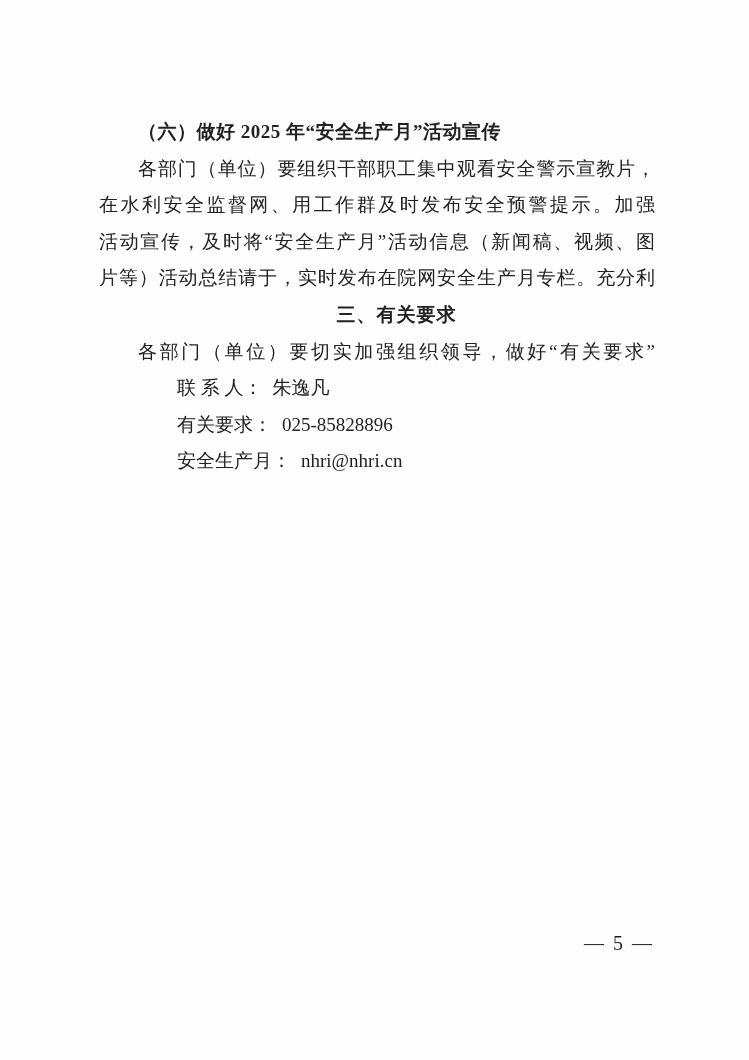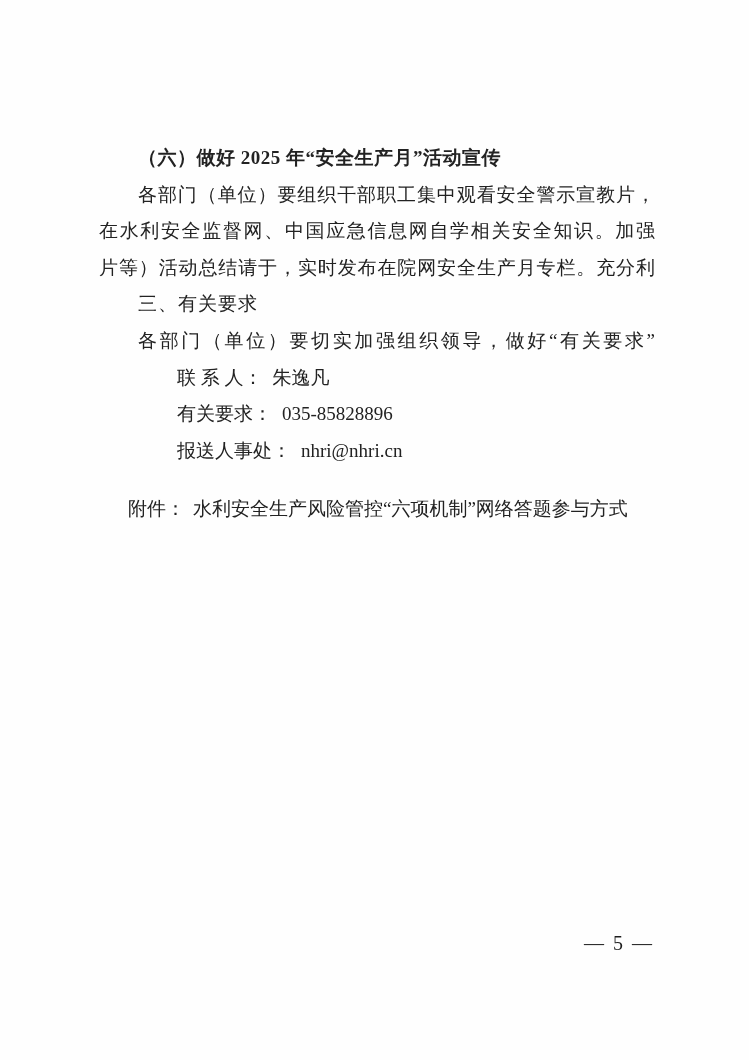--- a/index.html
+++ b/index.html
@@ -12,21 +12,21 @@
     width: 749px;
     height: 1060px;
     background: #fefefe;
     overflow: hidden;
     font-family: "Liberation Serif", "DejaVu Serif", serif;
     color: #222222;
   }
   .content {
     position: absolute;
     left: 99px;
-    top: 140px;
+    top: 114px;
     width: 556px;
     font-size: 19px;
   }
   .line {
     height: 36.6px;
     line-height: 36.6px;
     overflow: hidden;
     white-space: nowrap;
   }
   .line.j {
@@ -37,22 +37,23 @@
   }
   .indent {
     text-indent: 39px;
   }
   .h6 {
     font-weight: 600;
     letter-spacing: 0.5px;
   }
   .h3 {
     font-family: "Liberation Sans", "DejaVu Sans", sans-serif;
-    font-weight: 400;
+    font-weight: 700;
     letter-spacing: 1px;
+    text-align: center;
   }
   .contact-line .lbl {
     display: inline-block;
     min-width: 96px;
   }
   .contact-line .val {
     margin-left: 10px;
     text-align: right;
   }
   .attachment-line {
@@ -79,37 +80,35 @@
 </style>
 </head>
 <body>
 
 <div class="page">
   <div class="content">
 
     <div class="line h6 indent">（六）做好 2025 年“安全生产月”活动宣传</div>
 
     <div class="line j indent">各部门（单位）要组织干部职工集中观看安全警示宣教片，</div>
-    <div class="line j">在水利安全监督网、中国应急信息网自学相关安全知识。加强</div>
+    <div class="line j">在水利安全监督网、用工作群及时发布安全预警提示。加强</div>
+    <div class="line j">活动宣传，及时将“安全生产月”活动信息（新闻稿、视频、图</div>
     <div class="line j">片等）活动总结请于，实时发布在院网安全生产月专栏。充分利</div>
 
     <div class="line h3 indent">三、有关要求</div>
 
     <div class="line j indent">各部门（单位）要切实加强组织领导，做好“有关要求”</div>
 
     <div class="line contact-line indent">
       <span class="lbl">联 系 人：</span><span class="val">朱逸凡</span>
     </div>
     <div class="line contact-line indent">
-      <span class="lbl">有关要求：</span><span class="val">035-85828896</span>
+      <span class="lbl">有关要求：</span><span class="val">025-85828896</span>
     </div>
     <div class="line contact-line indent">
-      <span class="lbl">报送人事处：</span><span class="val">nhri@nhri.cn</span>
+      <span class="lbl">安全生产月：</span><span class="val">nhri@nhri.cn</span>
     </div>
 
-    <div class="attachment-line">
-      <span>附件：</span><span class="ttl">水利安全生产风险管控“六项机制”网络答题参与方式</span>
-    </div>
 
   </div>
 
   <div class="page-number">— 5 —</div>
 </div>
 
 </body></html>

